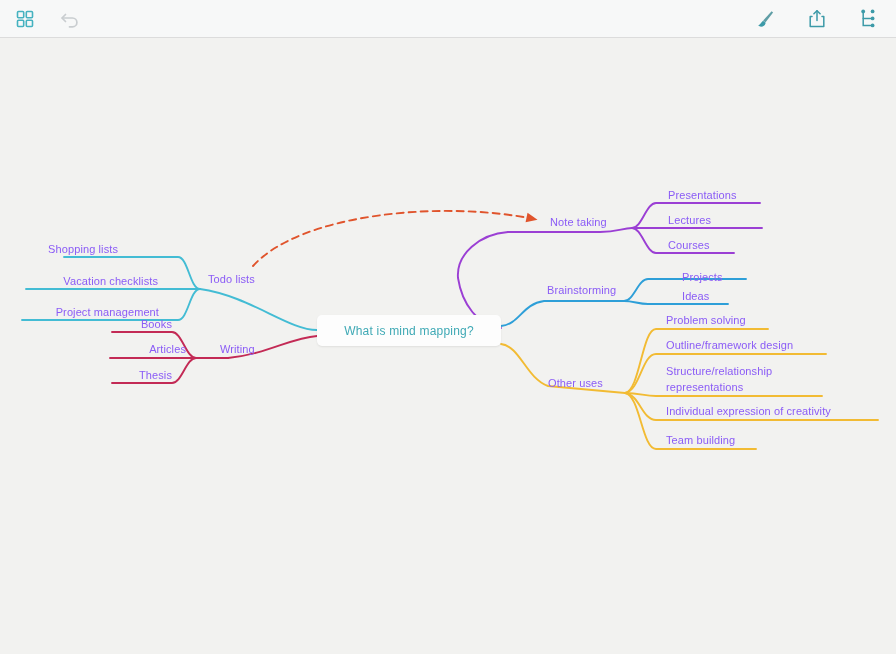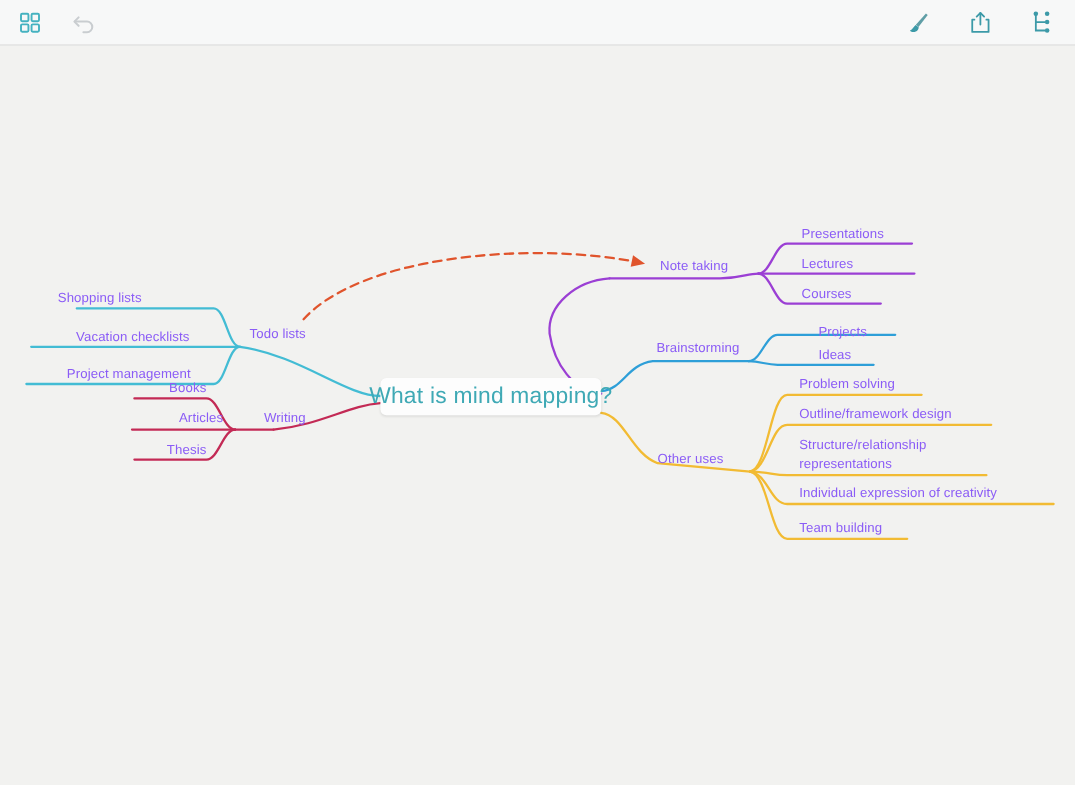--- a/index.html
+++ b/index.html
@@ -100,21 +100,21 @@
     background: #fdfdfd;
     border-radius: 5px;
     box-shadow: 0 1px 2px rgba(0,0,0,0.08);
     display: flex;
     align-items: center;
     justify-content: center;
     z-index: 4;
   }
   #center-node span {
     color: #3fa9b5;
-    font-size: 19px;
+    font-size: 12px;
     letter-spacing: 0.2px;
     white-space: nowrap;
   }
 </style>
 </head>
 <body>
 
 <div id="app">
 
   <div id="toolbar">

